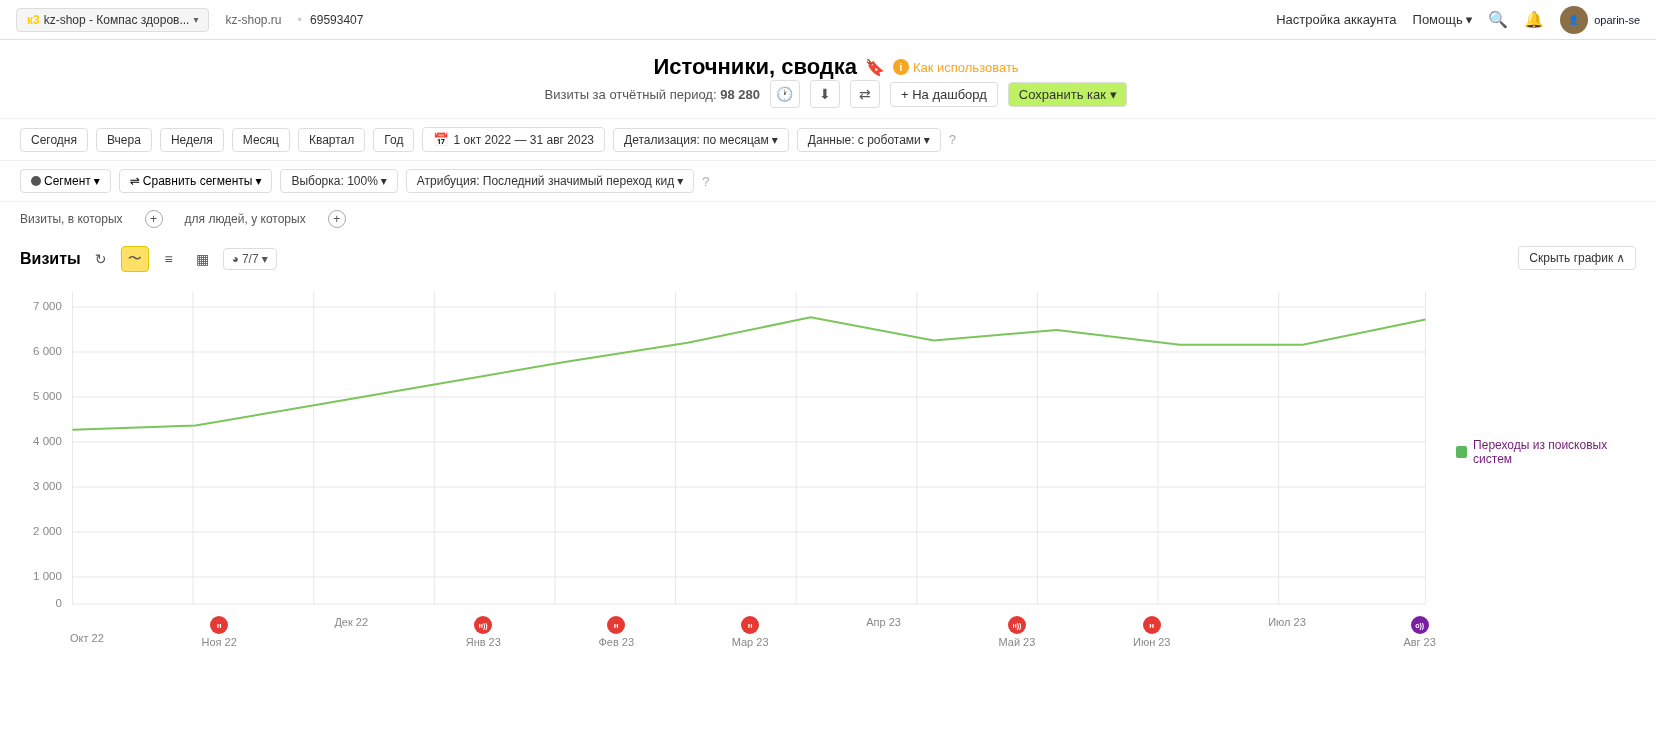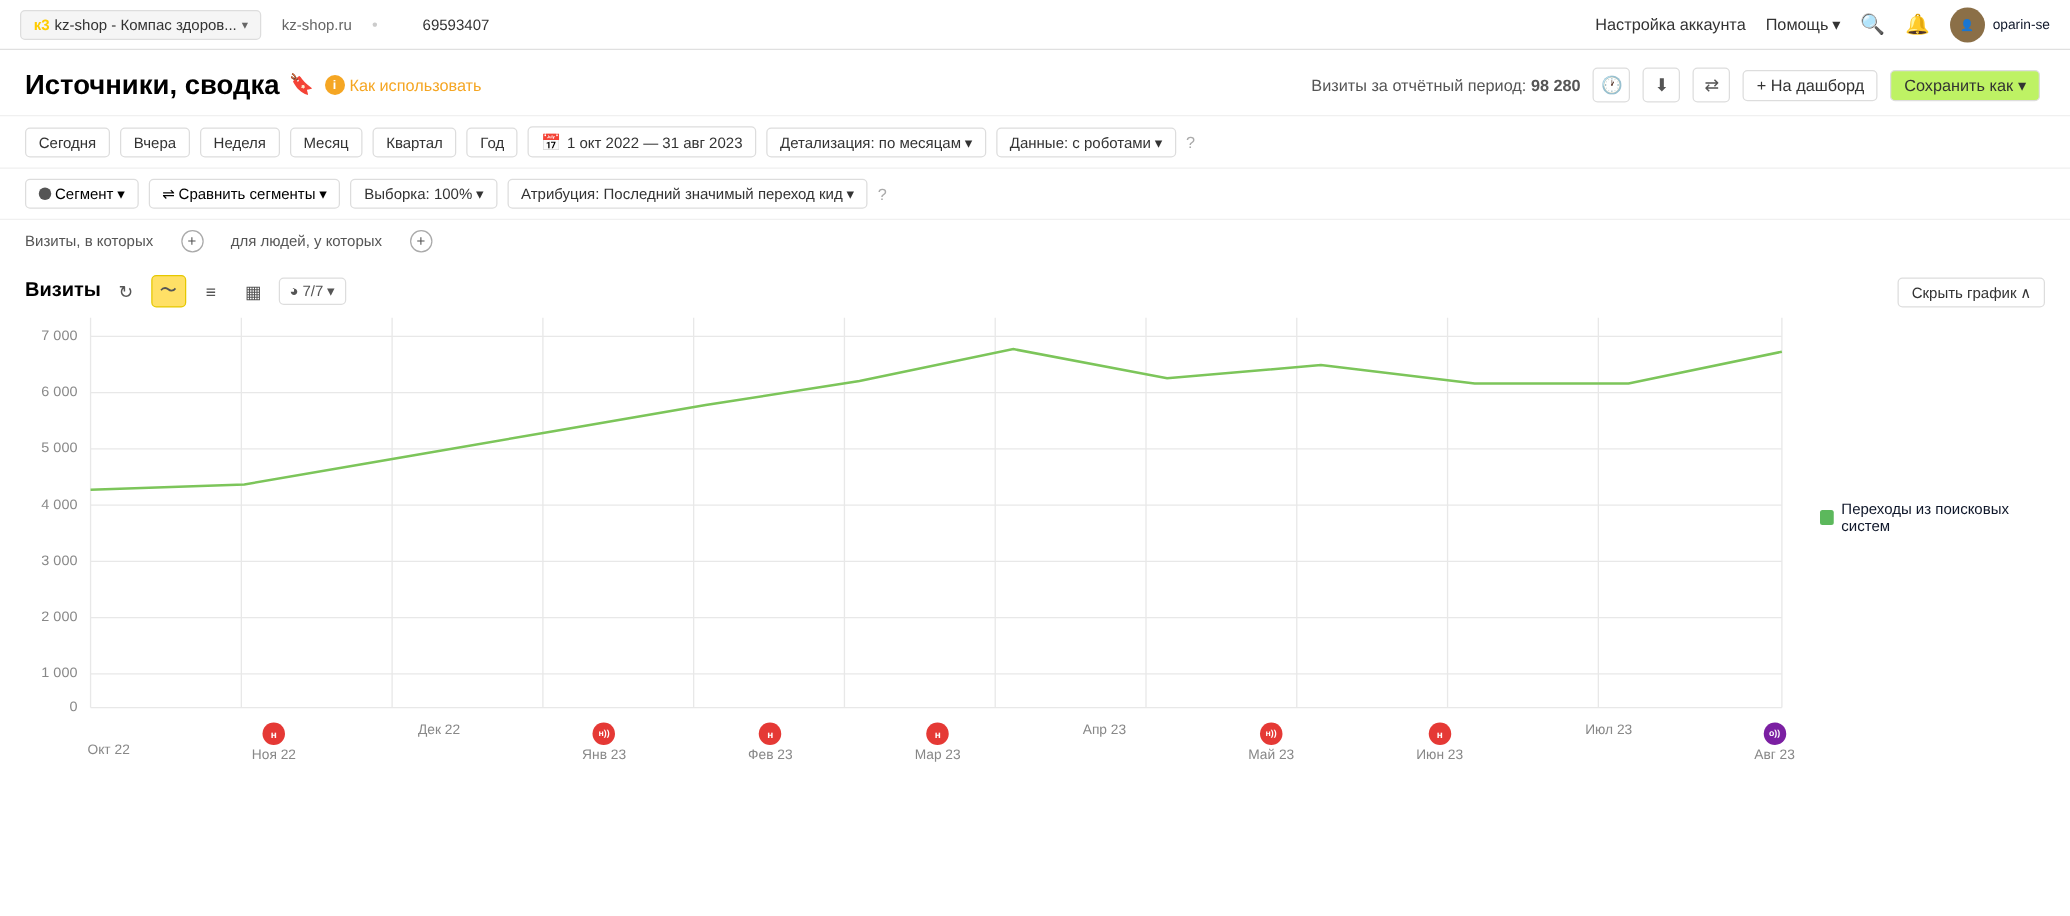--- a/index.html
+++ b/index.html
@@ -12,39 +12,39 @@
       padding: 0 16px; height: 40px;
     }
     .topbar-left { display: flex; align-items: center; gap: 8px; }
     .tab-item {
       display: flex; align-items: center; gap: 4px;
       background: #f5f5f5; border: 1px solid #ddd; border-radius: 4px;
       padding: 4px 10px; cursor: pointer; font-size: 12px; color: #333;
     }
     .tab-item .chevron { font-size: 10px; color: #666; }
     .tab-domain { font-size: 12px; color: #666; padding: 0 8px; }
-    .tab-id { font-size: 12px; color: #333; margin-left: 28px; }
+    .tab-id { font-size: 12px; color: #333; }
     .topbar-right { display: flex; align-items: center; gap: 16px; }
     .topbar-right .settings-link { font-size: 13px; color: #333; cursor: pointer; text-decoration: none; }
     .topbar-right .help-btn {
       display: flex; align-items: center; gap: 3px; font-size: 13px;
       color: #333; cursor: pointer;
     }
     .topbar-right .icon-btn { font-size: 16px; cursor: pointer; color: #555; }
     .avatar {
       width: 28px; height: 28px; border-radius: 50%; background: #8b6f47;
       display: flex; align-items: center; justify-content: center;
       overflow: hidden; font-size: 10px;
     }
     .user-name { font-size: 11px; color: #0f172a; cursor: pointer; }
 
     
     .page-header {
       display: flex; align-items: center; justify-content: space-between;
-      padding: 14px 24px 10px 20px; border-bottom: 1px solid #f0f0f0;
+      padding: 14px 4px 10px 20px; border-bottom: 1px solid #f0f0f0; flex-direction: column;
     }
     .page-title-area { display: flex; align-items: center; gap: 8px; }
     .page-title { font-size: 22px; font-weight: bold; color: #000; }
     .bookmark-icon { font-size: 16px; color: #aaa; cursor: pointer; }
     .info-btn {
       display: flex; align-items: center; gap: 4px;
       color: #f5a623; font-size: 13px; cursor: pointer;
     }
     .info-btn .info-icon {
       width: 16px; height: 16px; border-radius: 50%; background: #f5a623;
@@ -112,21 +112,21 @@
       padding: 8px 20px; font-size: 12px; color: #555;
     }
     .add-circle-btn {
       width: 18px; height: 18px; border-radius: 50%; border: 1px solid #aaa;
       background: #fff; cursor: pointer; display: flex; align-items: center;
       justify-content: center; font-size: 12px; color: #555;
     }
 
     
     .chart-section { padding: 10px 20px 0 20px; }
-    .chart-header { display: flex; align-items: flex-end; justify-content: space-between; margin-bottom: 8px; }
+    .chart-header { display: flex; align-items: flex-start; justify-content: space-between; margin-bottom: 20px; }
     .chart-title { font-size: 16px; font-weight: bold; color: #000; }
     .chart-controls { display: flex; align-items: center; gap: 6px; }
     .ctrl-btn {
       width: 28px; height: 26px; border: 1px solid transparent; border-radius: 4px;
       background: #fff; cursor: pointer; display: flex; align-items: center;
       justify-content: center; font-size: 14px; color: #555;
     }
     .ctrl-btn.active { background: #ffe066; border-color: #e5c800; }
     .segments-count-btn {
       display: flex; align-items: center; gap: 3px;
@@ -136,21 +136,21 @@
     .hide-chart-btn {
       display: flex; align-items: center; gap: 3px;
       border: 1px solid #ddd; border-radius: 4px; background: #fff;
       padding: 4px 10px; cursor: pointer; font-size: 12px; color: #333;
     }
 
     
     .chart-wrapper { display: flex; position: relative; width: 100%; }
     .chart-container { flex: 1; position: relative; height: 320px; }
     .chart-legend { width: 200px; display: flex; align-items: center; padding-left: 20px; }
-    .legend-item { display: flex; align-items: center; gap: 6px; font-size: 12px; color: #0f172a; }
+    .legend-item { display: flex; align-items: center; gap: 6px; font-size: 12px; color: #701a75; }
     .legend-color { width: 12px; height: 12px; background: #5cb85c; border-radius: 2px; }
 
     
     .chart-svg { width: 100%; height: 320px; }
     .grid-line { stroke: #e8e8e8; stroke-width: 1; }
     .axis-label { font-size: 11px; fill: #888; }
     .chart-line { fill: none; stroke: #7cc55a; stroke-width: 2; }
     .xaxis-marker { display: flex; flex-direction: column; align-items: center; gap: 2px; }
     .marker-dot {
       width: 18px; height: 18px; border-radius: 50%;

